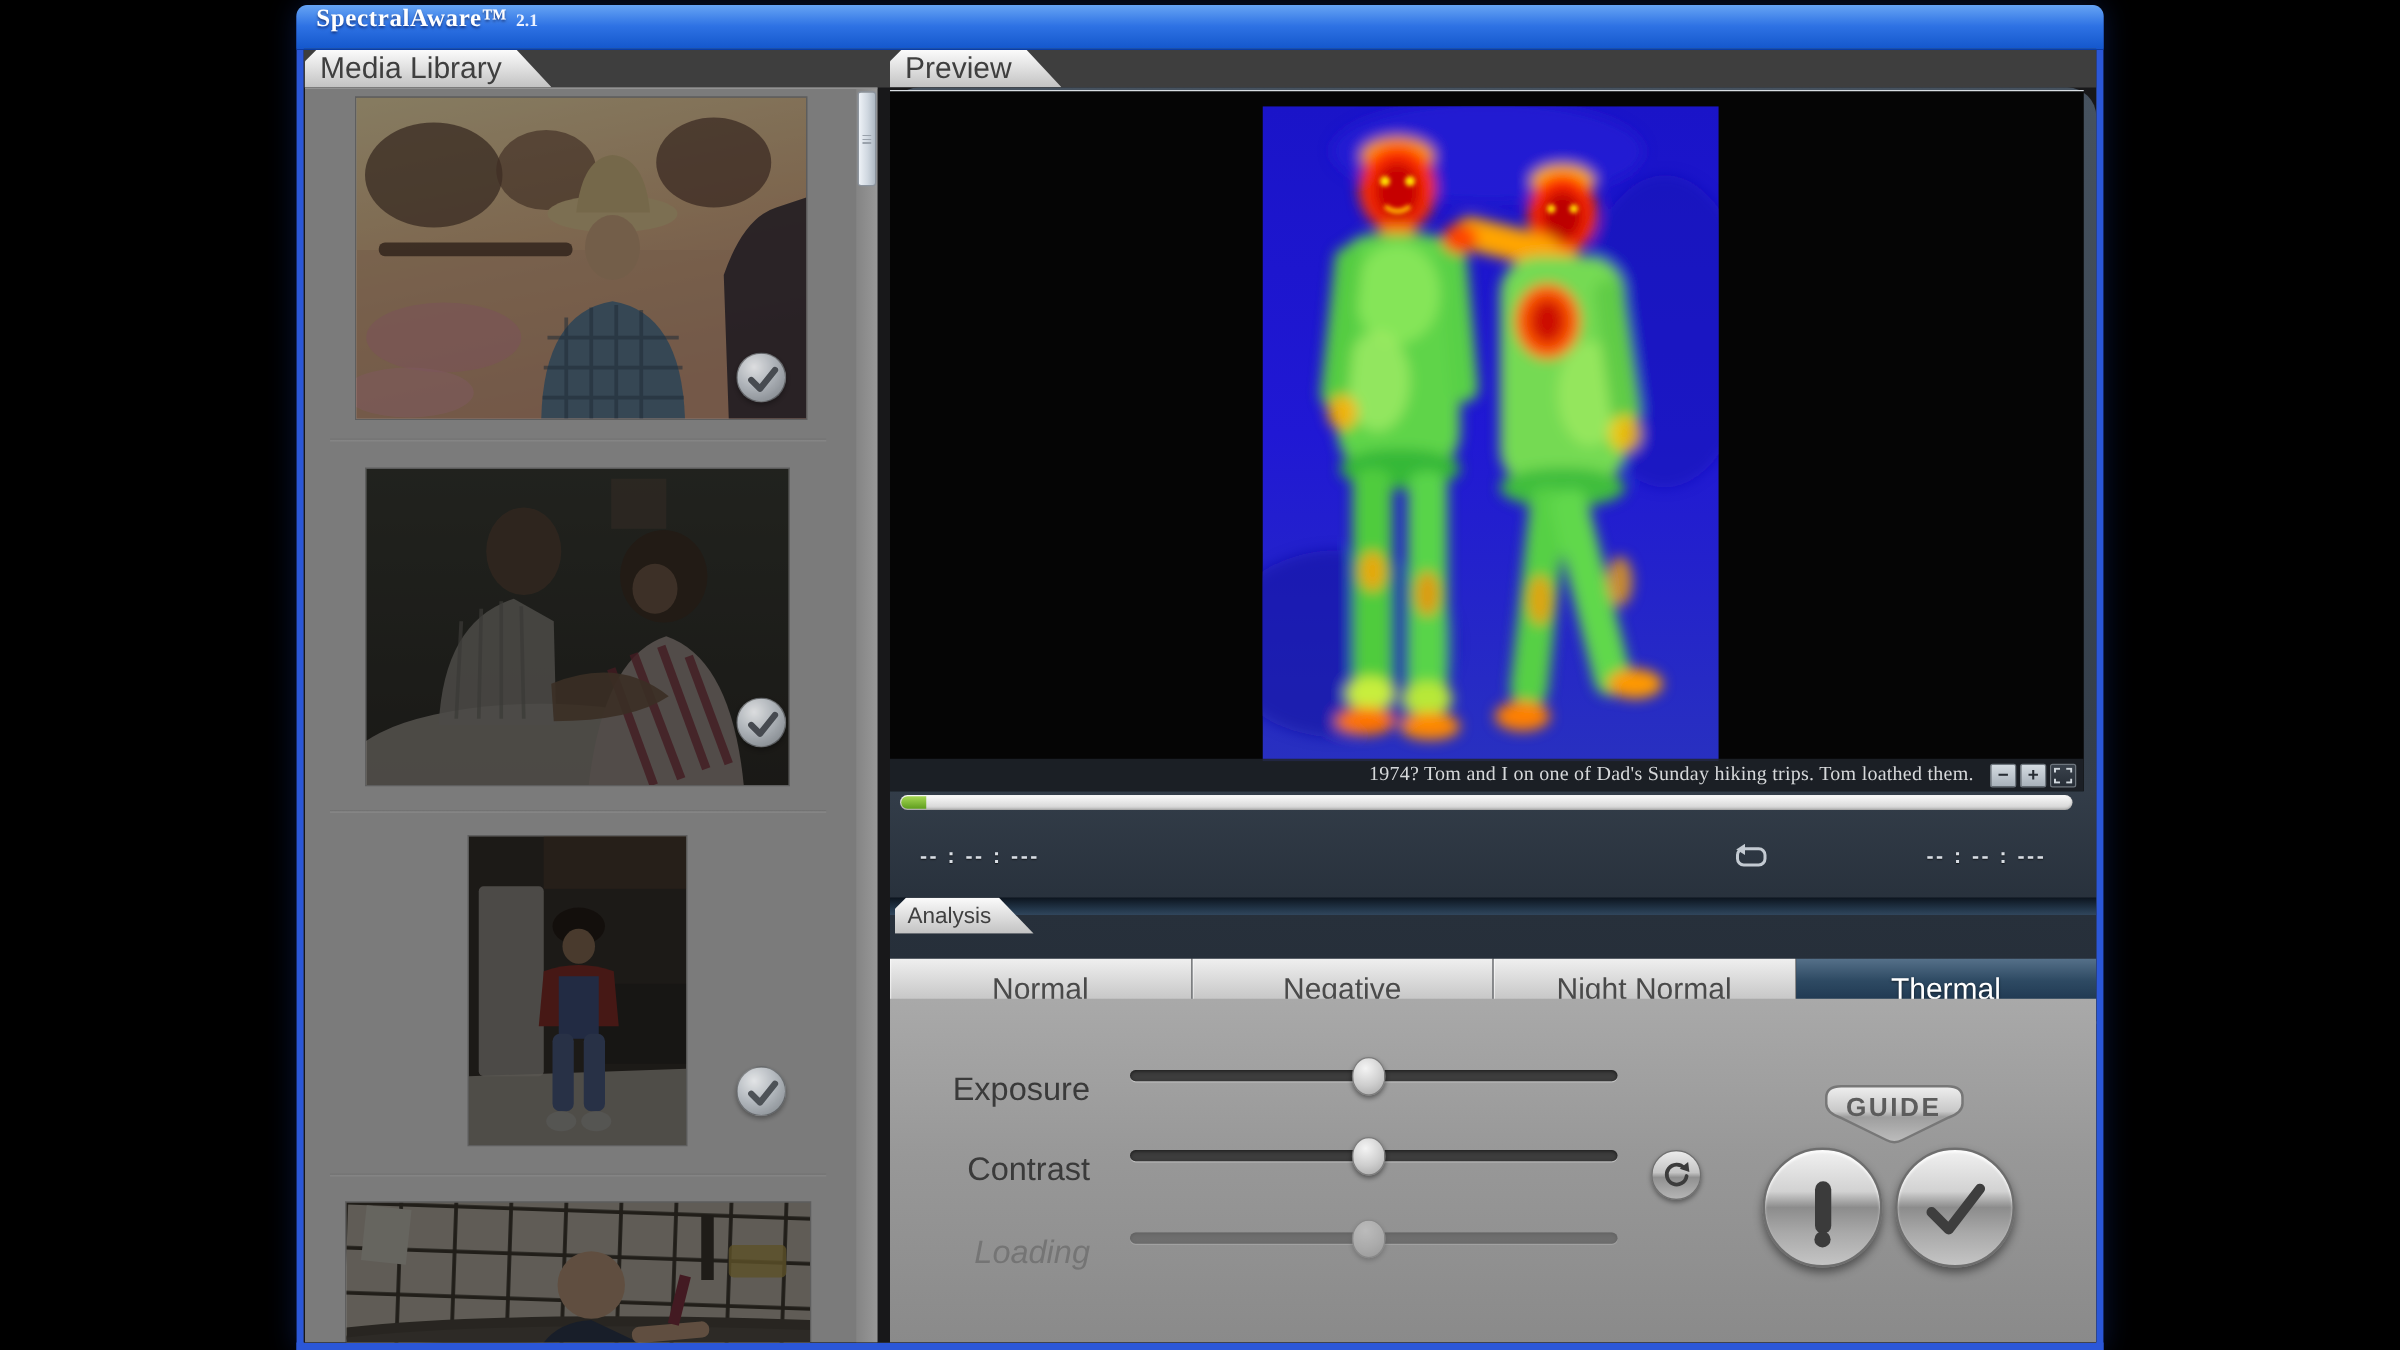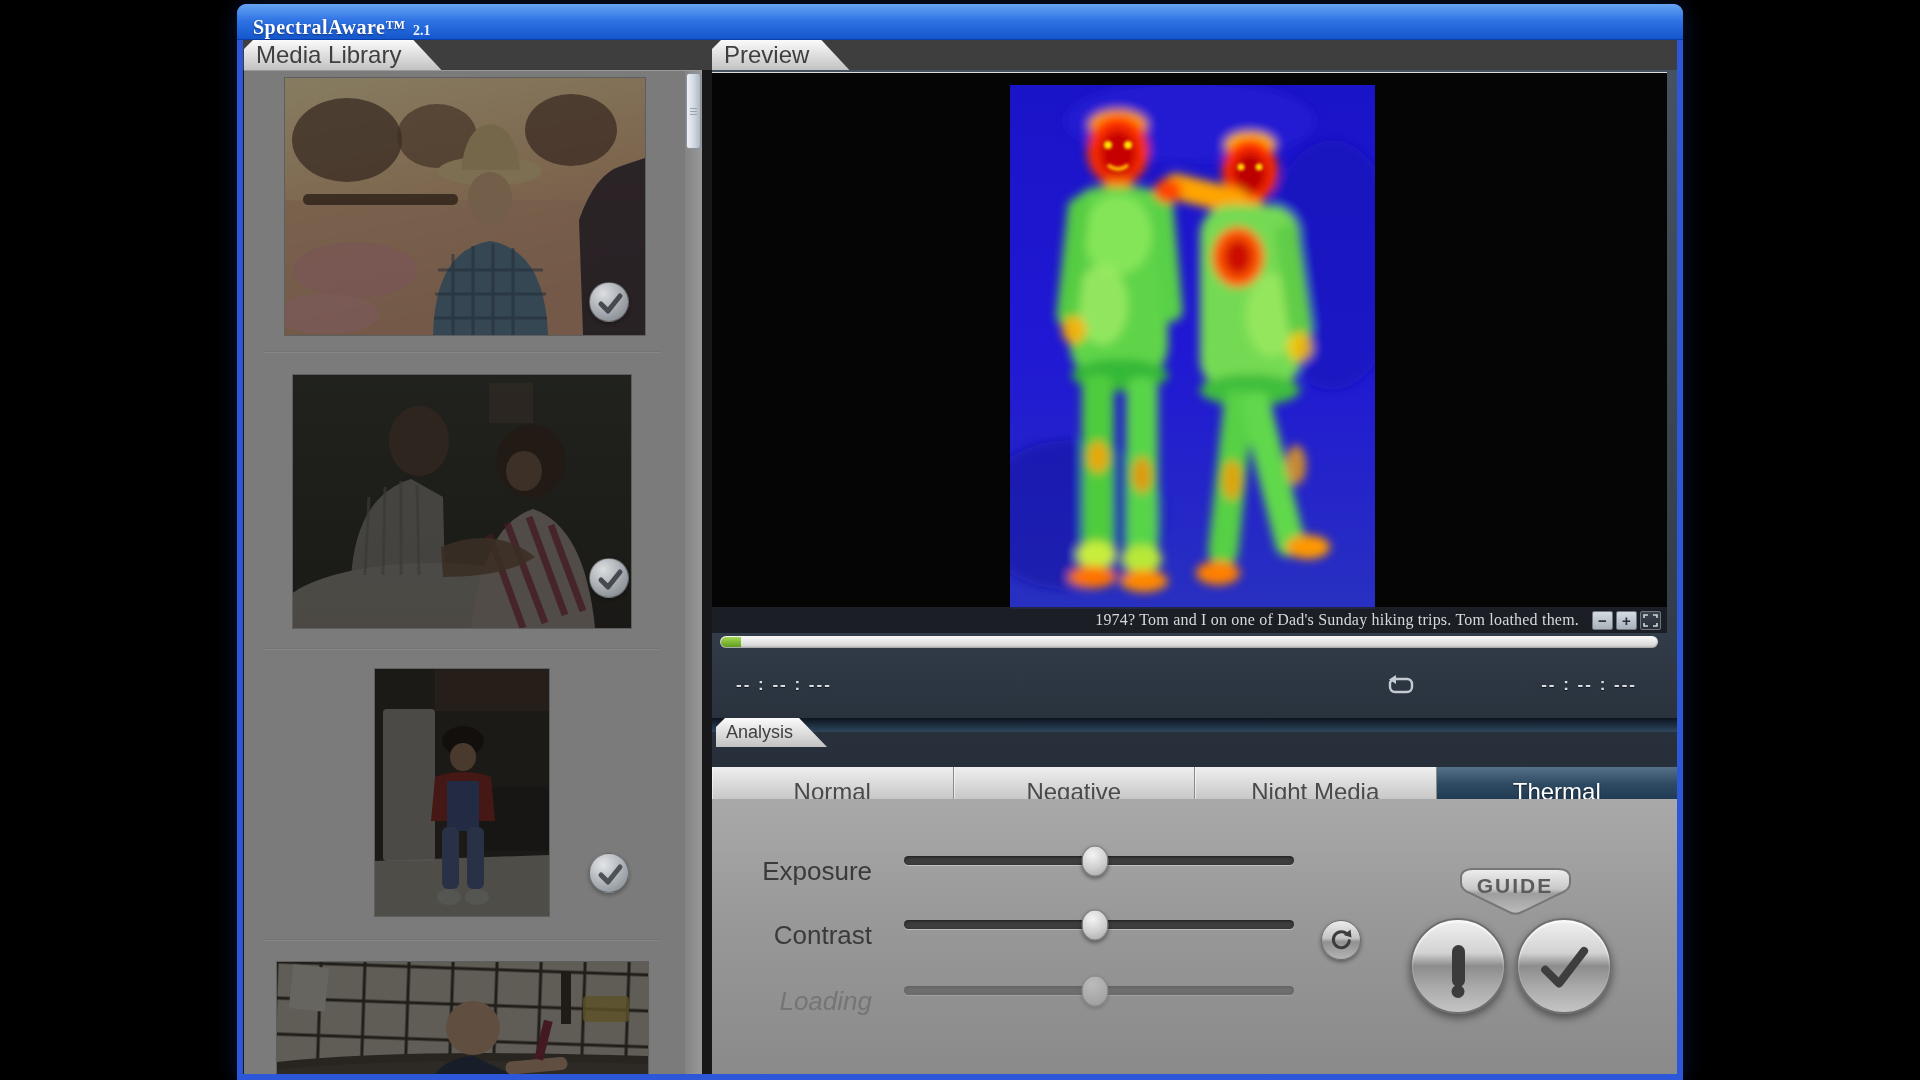--- a/index.html
+++ b/index.html
@@ -4,21 +4,21 @@
 <style>
   html,body{margin:0;padding:0;background:#000;}
   .stage{position:relative;width:1920px;height:1080px;background:#000;overflow:hidden;
          font-family:"Liberation Sans",sans-serif;-webkit-font-smoothing:antialiased;}
   
   .window{position:absolute;left:237px;top:4px;width:1446px;height:1076px;box-sizing:border-box;
           border:6px solid #2b57d8;border-top:none;border-radius:10px 10px 0 0;
           background:#3a3a3a;box-shadow:0 0 22px rgba(30,80,220,.25);}
   .titlebar{position:absolute;left:-6px;top:0;right:-6px;height:36px;border-radius:9px 9px 0 0;
             background:linear-gradient(180deg,#66a4f4 0%,#2e72e4 48%,#1457cc 100%);
-            border-bottom:1px solid #0a3da6;display:flex;align-items:flex-end;padding-left:16px;box-sizing:border-box;}
+            border-bottom:1px solid #0a3da6;display:flex;align-items:flex-start;padding-left:16px;box-sizing:border-box;}
   .title-main{color:#fff;font-family:"Liberation Serif",serif;font-size:20px;font-weight:600;
               text-shadow:0 1px 2px rgba(0,0,40,.5);letter-spacing:.5px;}
   .title-version{color:#eaf1ff;font-family:"Liberation Serif",serif;font-size:14px;font-weight:600;
                  margin-left:7px;margin-top:6px;}
   .content{position:absolute;left:0;top:36px;right:0;bottom:0;background:#18181a;overflow:hidden;}
   .tabstrip-bg{position:absolute;left:0;top:0;right:0;height:30px;background:#3e3e3e;}
   
   .tab{position:relative;display:inline-block;height:30px;line-height:29px;box-sizing:border-box;
        padding:0 40px 0 12px;color:#3f3f3f;font-size:24px;
        background:linear-gradient(180deg,#fbfbfb 0%,#dcdcdc 55%,#c2c2c2 100%);
@@ -45,21 +45,21 @@
   .t3{left:131px;top:19px;width:174px;height:247px;} .t3 .thumb-dim{opacity:.62;}
   .t4{left:33px;top:21px;width:371px;height:133px;} .t4 .thumb-dim{opacity:.55;}
   .check-badge{position:absolute;width:40px;height:40px;border-radius:50%;right:56px;
                background:radial-gradient(circle at 35% 28%,#eceef0 0%,#b9bfc5 45%,#7e848a 100%);
                border:1px solid rgba(30,30,30,.45);box-sizing:border-box;opacity:.92;
                box-shadow:0 2px 4px rgba(0,0,0,.35);}
   .b1{top:211px;} .b2{top:205px;} .b3{top:203px;}
   
   .preview-panel{position:absolute;left:469px;top:0;right:0;bottom:0;}
   .preview-body{position:absolute;left:0;top:30px;right:0;bottom:0;
-                background:linear-gradient(180deg,#46525f 0%,#333d49 560px,#27303b 660px,#202731 100%);}
+                background:linear-gradient(180deg,#46525f 0%,#333d49 560px,#27303b 660px,#202731 100%);border-radius:23px;}
   .viewport{position:absolute;left:0;top:2px;right:10px;height:560px;background:#050505;
             border-top:1px solid #d8dde2;overflow:hidden;}
   .thermal{position:absolute;left:298px;top:12px;width:365px;height:524px;}
   .caption-bar{position:absolute;left:0;right:0;bottom:0;height:26px;
                background:rgba(32,37,44,.85);display:flex;align-items:center;padding:0 6px;box-sizing:border-box;}
   .caption-text{margin-left:auto;color:#d6d8da;font-family:"Liberation Serif",serif;font-size:16px;
                 letter-spacing:.2px;padding-right:10px;white-space:nowrap;}
   .cap-btn{width:21px;height:19px;margin-left:3px;border-radius:2px;display:flex;align-items:center;
            justify-content:center;font-size:15px;font-weight:bold;color:#272d34;cursor:default;
            background:linear-gradient(180deg,#d4dbe1,#a8b1ba);border:1px solid #6e767e;box-sizing:border-box;}
@@ -404,21 +404,21 @@
           </div>
 
           <div class="mode-row">
             <div class="mode-btn">
               <span>Normal</span>
             </div>
             <div class="mode-btn">
               <span>Negative</span>
             </div>
             <div class="mode-btn">
-              <span>Night Media</span>
+              <span>Night Normal</span>
             </div>
             <div class="mode-btn active">
               <span>Thermal</span>
             </div>
           </div>
 
           <div class="analysis-body">
             <div class="slider-row sr1">
               <span class="slider-label">Exposure</span>
               <div class="slider-track">

